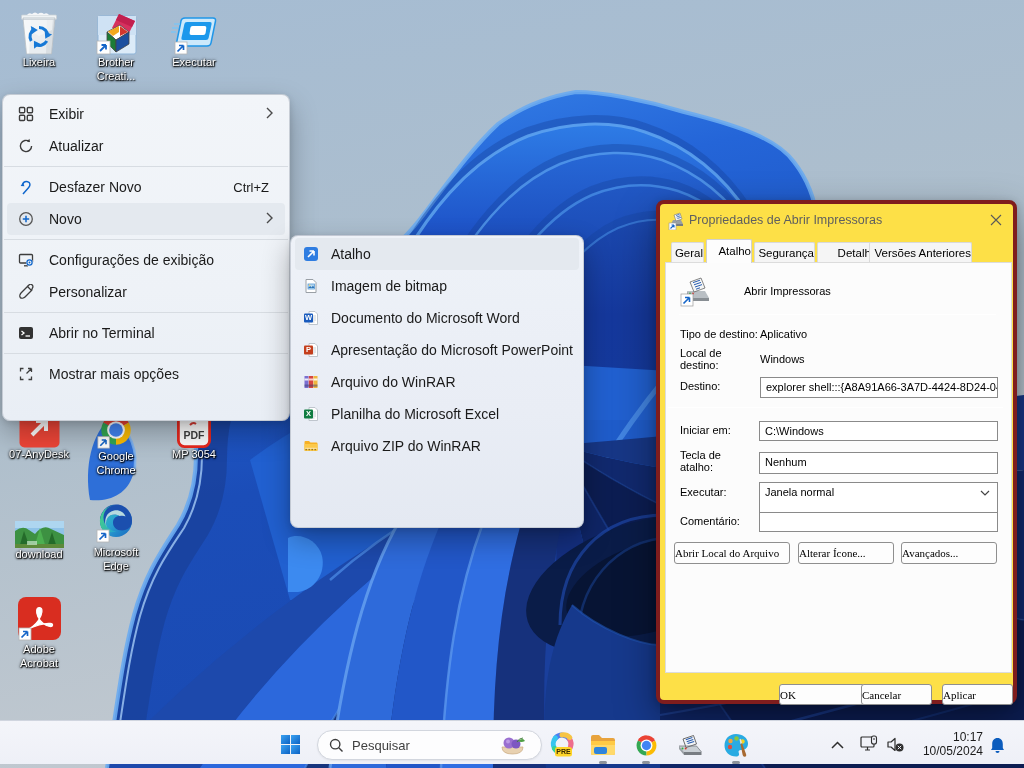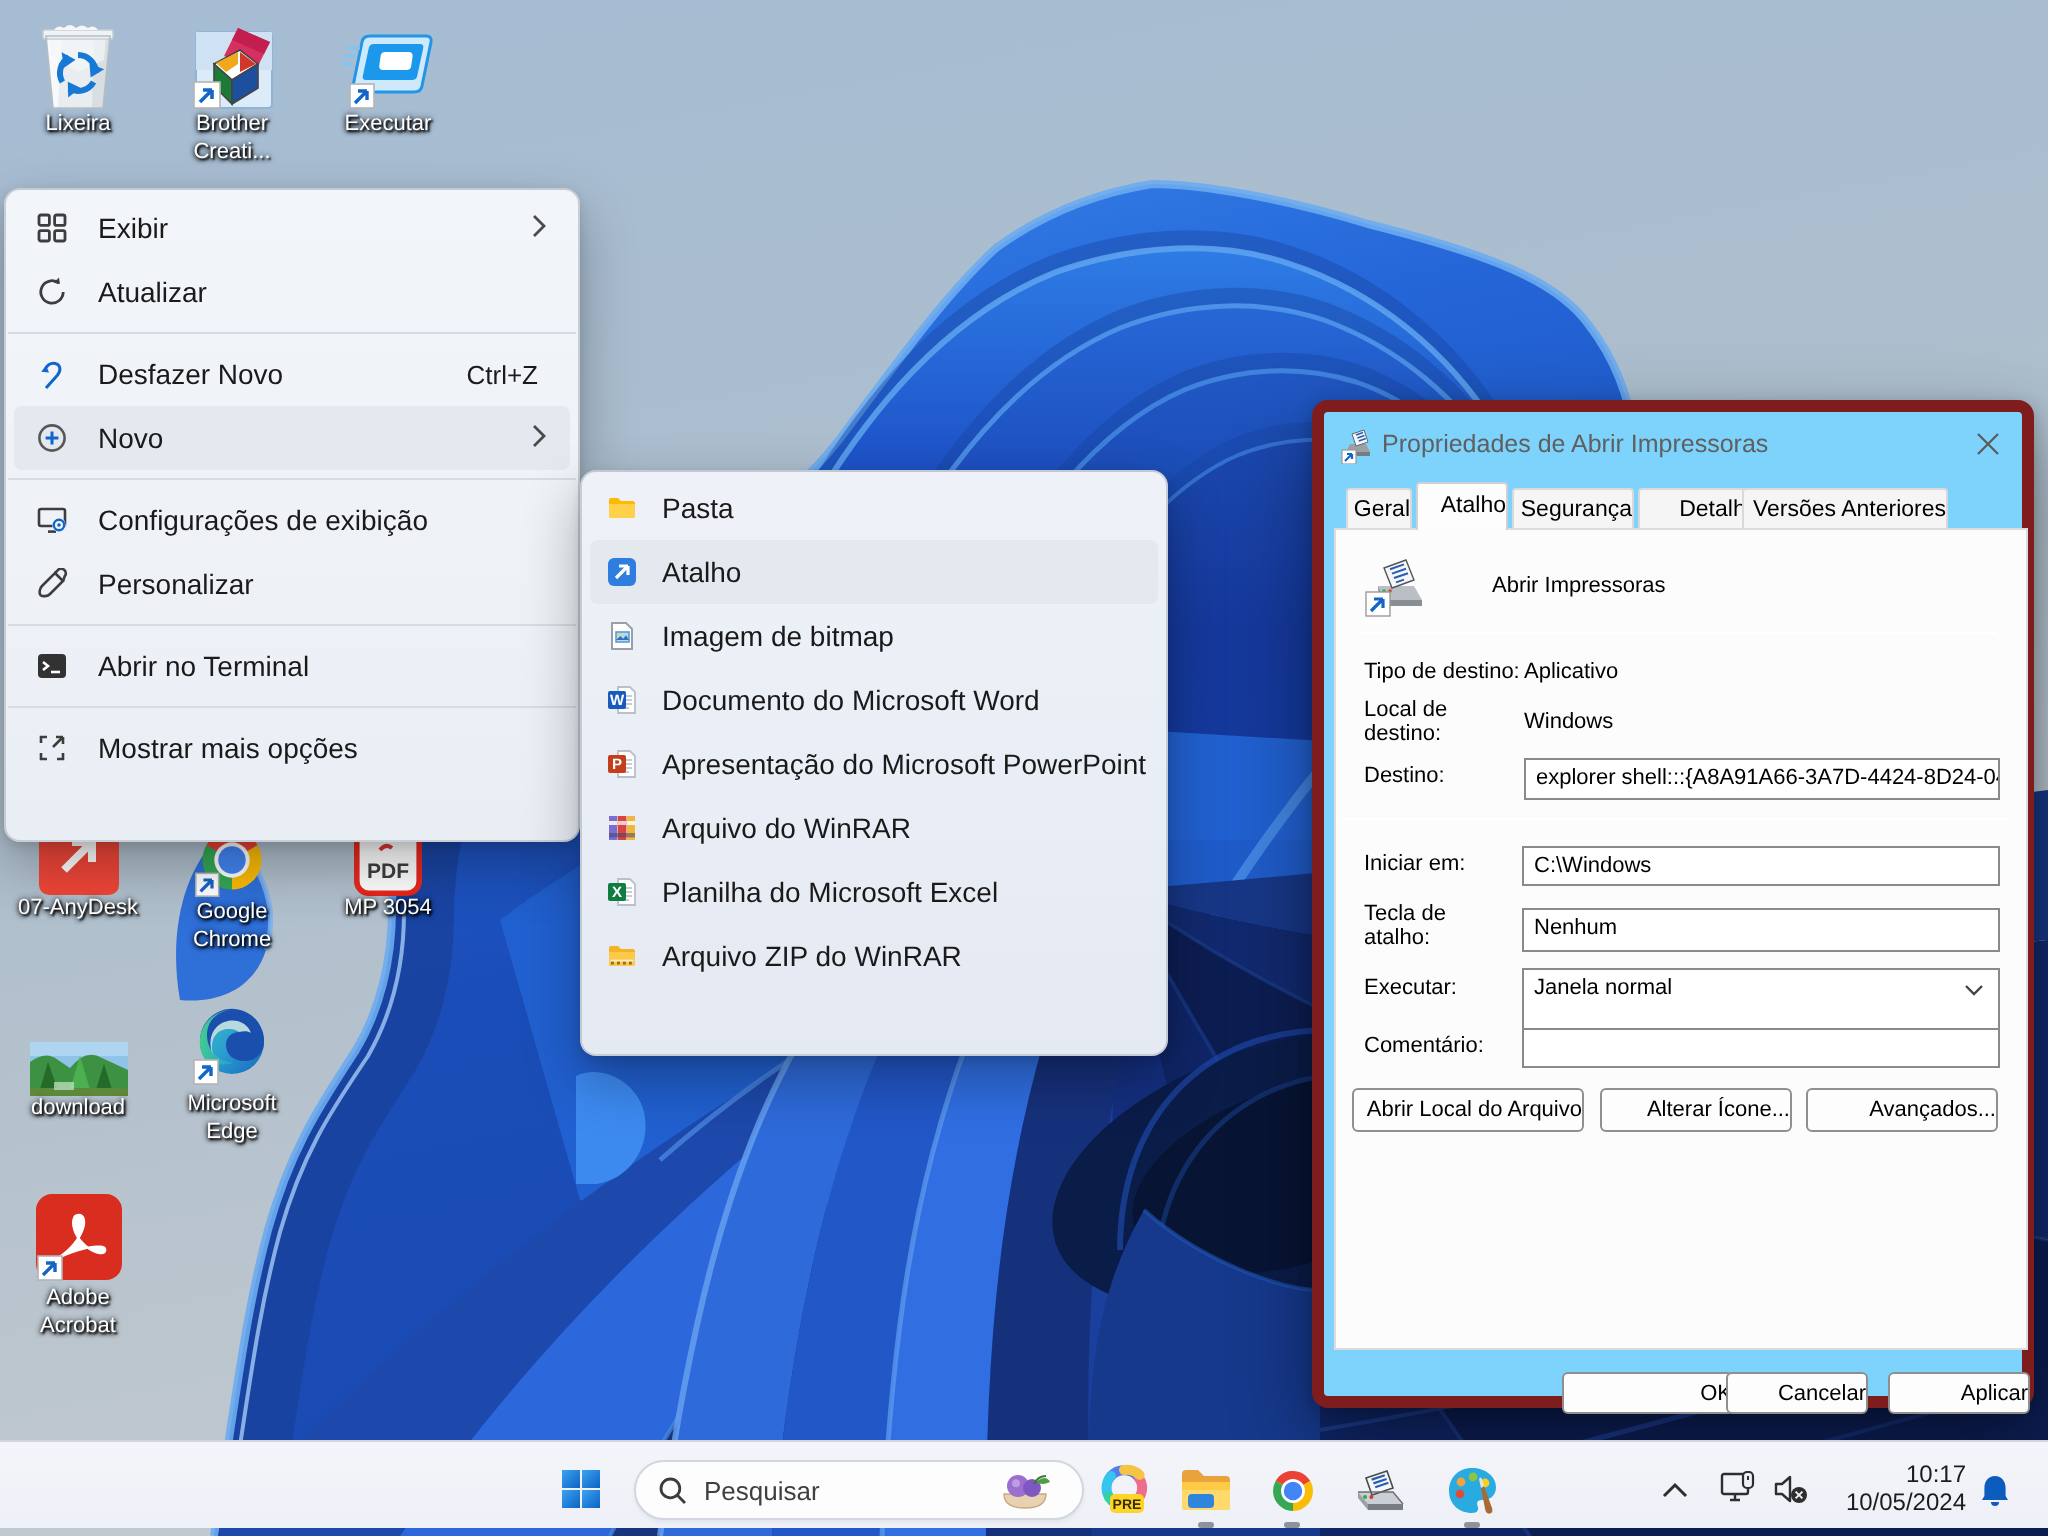--- a/index.html
+++ b/index.html
@@ -385,27 +385,20 @@
           <path d="M2.5 10.5 L2.5 13.5 L5.5 13.5"></path>
           <path d="M10.5 13.5 L13.5 13.5 L13.5 10.5"></path>
           <path d="M13.5 2.5 L8.5 7.5 M13.5 2.5 L13.5 6 M13.5 2.5 L10 2.5"></path>
         </g>
       </svg>
       <span>Mostrar mais opções</span>
     </div>
 </div>
 
 <div id="sub" class="abs">
-<div class="mi">
-      <svg class="mic" viewBox="0 0 16 16">
-        <path d="M1.5 4 Q1.5 3 2.5 3 L6 3 L7.5 4.5 L13.5 4.5 Q14.5 4.5 14.5 5.5 L14.5 12 Q14.5 13 13.5 13 L2.5 13 Q1.5 13 1.5 12 Z" fill="#ffb900"></path>
-        <path d="M1.5 6 L14.5 6 L14.5 12 Q14.5 13 13.5 13 L2.5 13 Q1.5 13 1.5 12 Z" fill="#ffd04a"></path>
-      </svg>
-      <span>Pasta</span>
-    </div>
 <div class="mi hov">
       <svg class="mic" viewBox="0 0 16 16">
         <rect x="1" y="1" width="14" height="14" rx="3" fill="#2f7de1"></rect>
         <path d="M5 11 L11 5 M11 5 L11 9.5 M11 5 L6.5 5" stroke="#fff" stroke-width="1.6" fill="none"></path>
       </svg>
       <span>Atalho</span>
     </div>
 <div class="mi">
       <svg class="mic" viewBox="0 0 16 16">
         <path d="M3 1.5 L10 1.5 L13 4.5 L13 14.5 L3 14.5 Z" fill="#fff" stroke="#9aa0a6" stroke-width="1"></path>
@@ -459,28 +452,28 @@
         <path d="M1.5 4 Q1.5 3 2.5 3 L6 3 L7.5 4.5 L13.5 4.5 Q14.5 4.5 14.5 5.5 L14.5 12 Q14.5 13 13.5 13 L2.5 13 Q1.5 13 1.5 12 Z" fill="#f7b125"></path>
         <path d="M1.5 6 L14.5 6 L14.5 12 Q14.5 13 13.5 13 L2.5 13 Q1.5 13 1.5 12 Z" fill="#fcc94b"></path>
         <path d="M2.5 11.5 h2 m1 0 h2 m1 0 h2 m1 0 h2" stroke="#8a6d1f" stroke-width="1.6" stroke-dasharray="1.4 1"></path>
         <rect x="2.2" y="9.8" width="11.6" height="1" fill="#fff" opacity="0.6"></rect>
       </svg>
       <span>Arquivo ZIP do WinRAR</span>
     </div>
 </div>
 
 <style>
-#dlg{left:656px;top:200px;width:361px;height:504px;background:#7dd3fc;border-radius:8px;box-shadow:0 16px 40px rgba(0,0,0,0.4),0 2px 8px rgba(0,0,0,0.2);border:6px solid #7f1d1d;z-index:15;font-size:11.5px;color:#000}
+#dlg{left:656px;top:200px;width:361px;height:504px;background:#fde047;border-radius:8px;box-shadow:0 16px 40px rgba(0,0,0,0.4),0 2px 8px rgba(0,0,0,0.2);border:4px solid #7f1d1d;z-index:15;font-size:11.5px;color:#000}
 #dlg .ttl{position:absolute;left:29px;top:9px;font-size:12.5px;color:#5f5f5f}
 #dlg .tab{position:absolute;font-size:11.5px;white-space:nowrap;text-align:right;border:1px solid #d9d9d9;border-bottom:none;background:#f5f5f5;height:20px;line-height:20px;top:38px;border-radius:2px 2px 0 0}
 #dlg .tab.act{background:#fdfdfd;height:24px;line-height:22px;top:35px;border:1px solid #d0d0d0;border-bottom:none;z-index:3}
 #dlg .page{position:absolute;left:5px;top:58px;width:347px;height:411px;background:#fcfcfc;border:1px solid #dcdcdc}
 #dlg .lb{position:absolute;font-size:11px}
 #dlg .inp{position:absolute;background:#fff;border:1px solid #8a8a8a;font-size:11px;line-height:19px;padding-left:5px;white-space:nowrap;overflow:hidden}
-#dlg .btn{position:absolute;background:#fdfdfd;border:1px solid #8f8f8f;border-radius:3px;font-size:11px;text-align:right;white-space:nowrap;font-family:Liberation Sans, sans-serif}
+#dlg .btn{position:absolute;background:#fdfdfd;border:1px solid #8f8f8f;border-radius:3px;font-size:11px;text-align:left;white-space:nowrap;font-family:Liberation Serif, serif}
 #dlg .hr{position:absolute;height:1px;background:#d4d4d4;border-bottom:1px solid #fff}
 </style>
 <div id="dlg" class="abs">
   <svg style="position:absolute;left:7px;top:7px" width="19" height="19" viewBox="0 0 19 19">
     <path d="M6 9 L14 9 L16 13 L4 13 Z" fill="#9aa0a4"></path>
     <path d="M4 13 L16 13 L16 15 L4 15 Z" fill="#777c80"></path>
     <path d="M7 4 L13 2 L15 8 L9 10 Z" fill="#f2f4f5" stroke="#666" stroke-width="0.5"></path>
     <path d="M9 4.5 L12.5 3.3 M9.7 6 L13.2 4.8 M10.4 7.5 L13.9 6.3" stroke="#2a5db0" stroke-width="0.8"></path>
     <rect x="2" y="12" width="7" height="7" fill="#fff" stroke="#9a9a9a" stroke-width="0.6"></rect>
     <path d="M3.5 17.5 L7 14 M7 14 L7 16.5 M7 14 L4.5 14" stroke="#1565c8" stroke-width="1.1" fill="none"></path>

